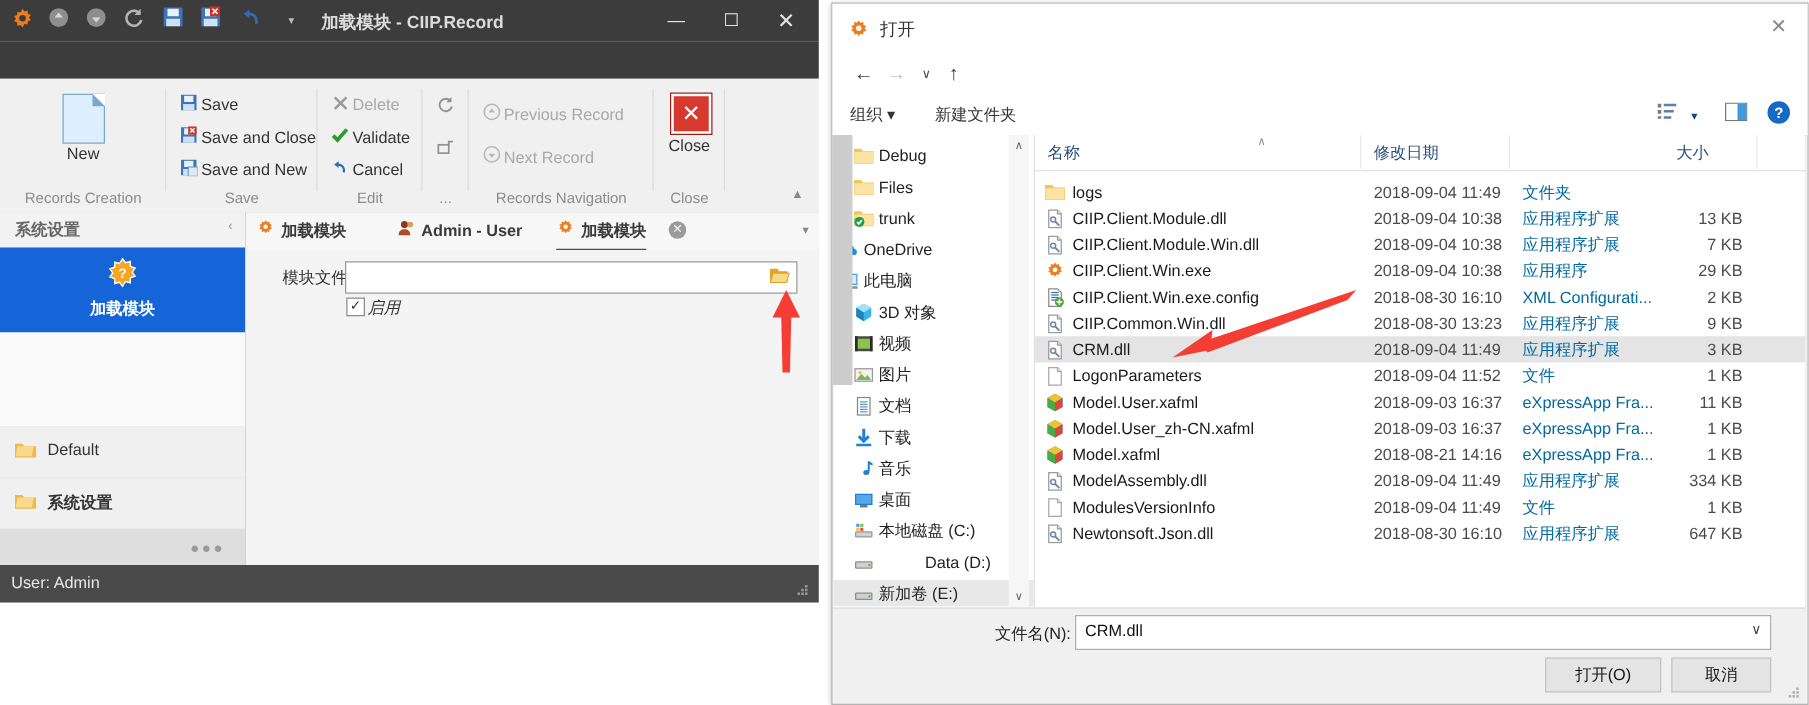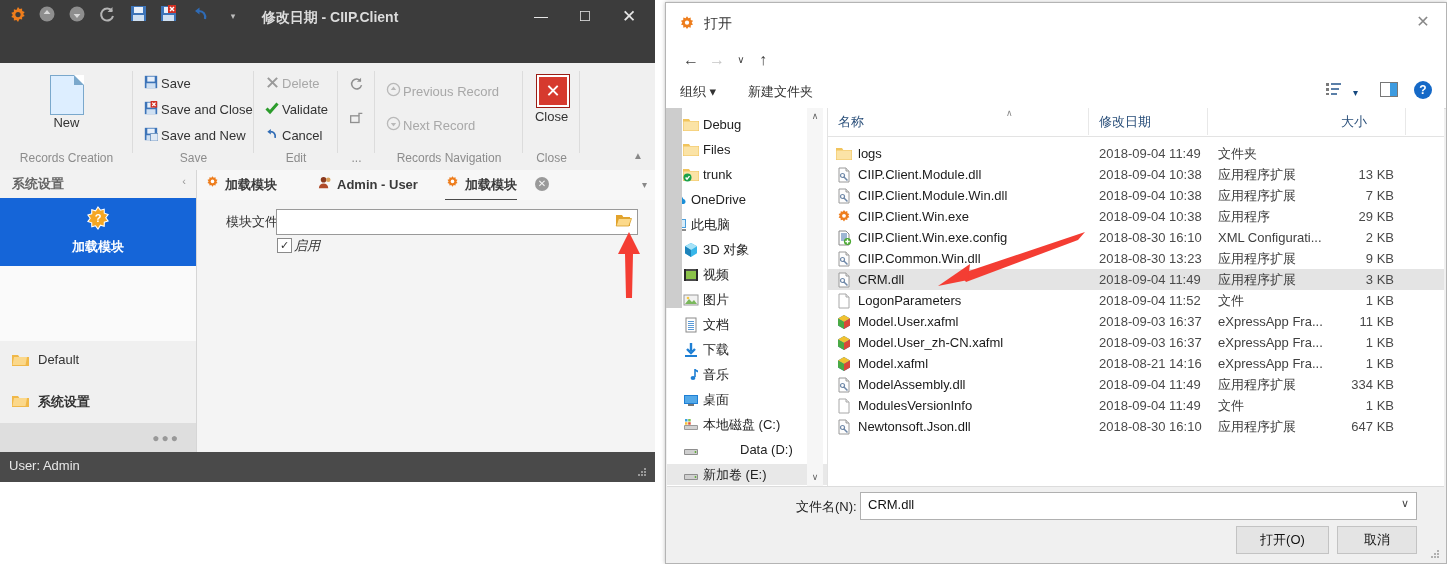--- a/index.html
+++ b/index.html
@@ -121,21 +121,21 @@
 
   #dlg-listpane{left:162px;top:105px;width:616px;height:378px;background:#fff;}
   #list-header{position:absolute;left:0;top:0;width:616px;height:28px;background:#fff;border-bottom:1px solid #e3e3e3;}
   .col-h{position:absolute;top:0;height:27px;line-height:27px;font-size:13px;color:#2a4f7a;border-right:1px solid #e8e8e8;padding-left:10px;box-sizing:border-box;}
   #sort-caret{position:absolute;left:178px;top:0px;font-size:9px;color:#888;}
   .frow{position:absolute;left:0;width:616px;height:21px;line-height:21px;font-size:13px;color:#1a1a1a;}
   .frow.sel{background:#e4e4e4;}
   .fi{position:absolute;left:8px;top:3px;width:16px;height:16px;}
   .fname{position:absolute;left:30px;white-space:nowrap;}
   .fdate{position:absolute;left:271px;color:#4a4a4a;}
-  .ftype{position:absolute;left:390px;color:#404040;white-space:nowrap;}
+  .ftype{position:absolute;left:390px;color:#0369a1;white-space:nowrap;}
   .fsize{position:absolute;left:440px;width:126px;text-align:right;color:#4a4a4a;}
 
   #dlg-bottom{left:1px;top:483px;width:777px;height:75px;background:#f0f0f0;border-top:1px solid #dcdcdc;}
   #fn-label{position:absolute;left:129px;top:11px;font-size:13px;color:#222;}
   #fn-input{position:absolute;left:193px;top:5px;width:555px;height:26px;background:#fff;border:1px solid #b0b0b0;}
   #fn-value{position:absolute;left:7px;top:4px;font-size:13px;color:#111;}
   #fn-caret{position:absolute;right:7px;top:4px;font-size:11px;color:#444;}
   .dlgbtn{position:absolute;top:39px;height:26px;line-height:26px;text-align:center;font-size:13px;color:#111;background:#e4e4e4;border:1px solid #c3c3c3;}
   #btn-open{left:569px;width:91px;}
   #btn-cancel{left:670px;width:78px;}
@@ -189,21 +189,21 @@
         </svg>
     </div>
     <div class="abs qat-ico" style="left:190px">
       <svg width="18" height="18" viewBox="0 0 18 18">
           <path d="M13 14c1-5-2-8-6-8" stroke="#2f6bb5" stroke-width="2.2" fill="none"></path>
           <path d="M7.5 2.5L3 6l4.5 3.5z" fill="#2f6bb5"></path>
         </svg>
     </div>
     <div class="abs qat-ico" style="left:222px;font-size:9px">▾</div>
 
-    <div class="abs" id="app-title">修改日期 - CIIP.Client</div>
+    <div class="abs" id="app-title">加载模块 - CIIP.Record</div>
     <div class="abs wbtn" id="wb-min">—</div>
     <div class="abs wbtn" id="wb-max">☐</div>
     <div class="abs wbtn" id="wb-close">✕</div>
   </div>
 
   <div class="abs" id="ribbon-tabs">
     <div class="abs" id="app-menu-btn">▤ ▾</div>
     <div class="abs rtab" id="rtab-home">Home</div>
     <div class="abs rtab" id="rtab-view">View</div>
     <div class="abs rtab" id="rtab-tools">Tools</div>

